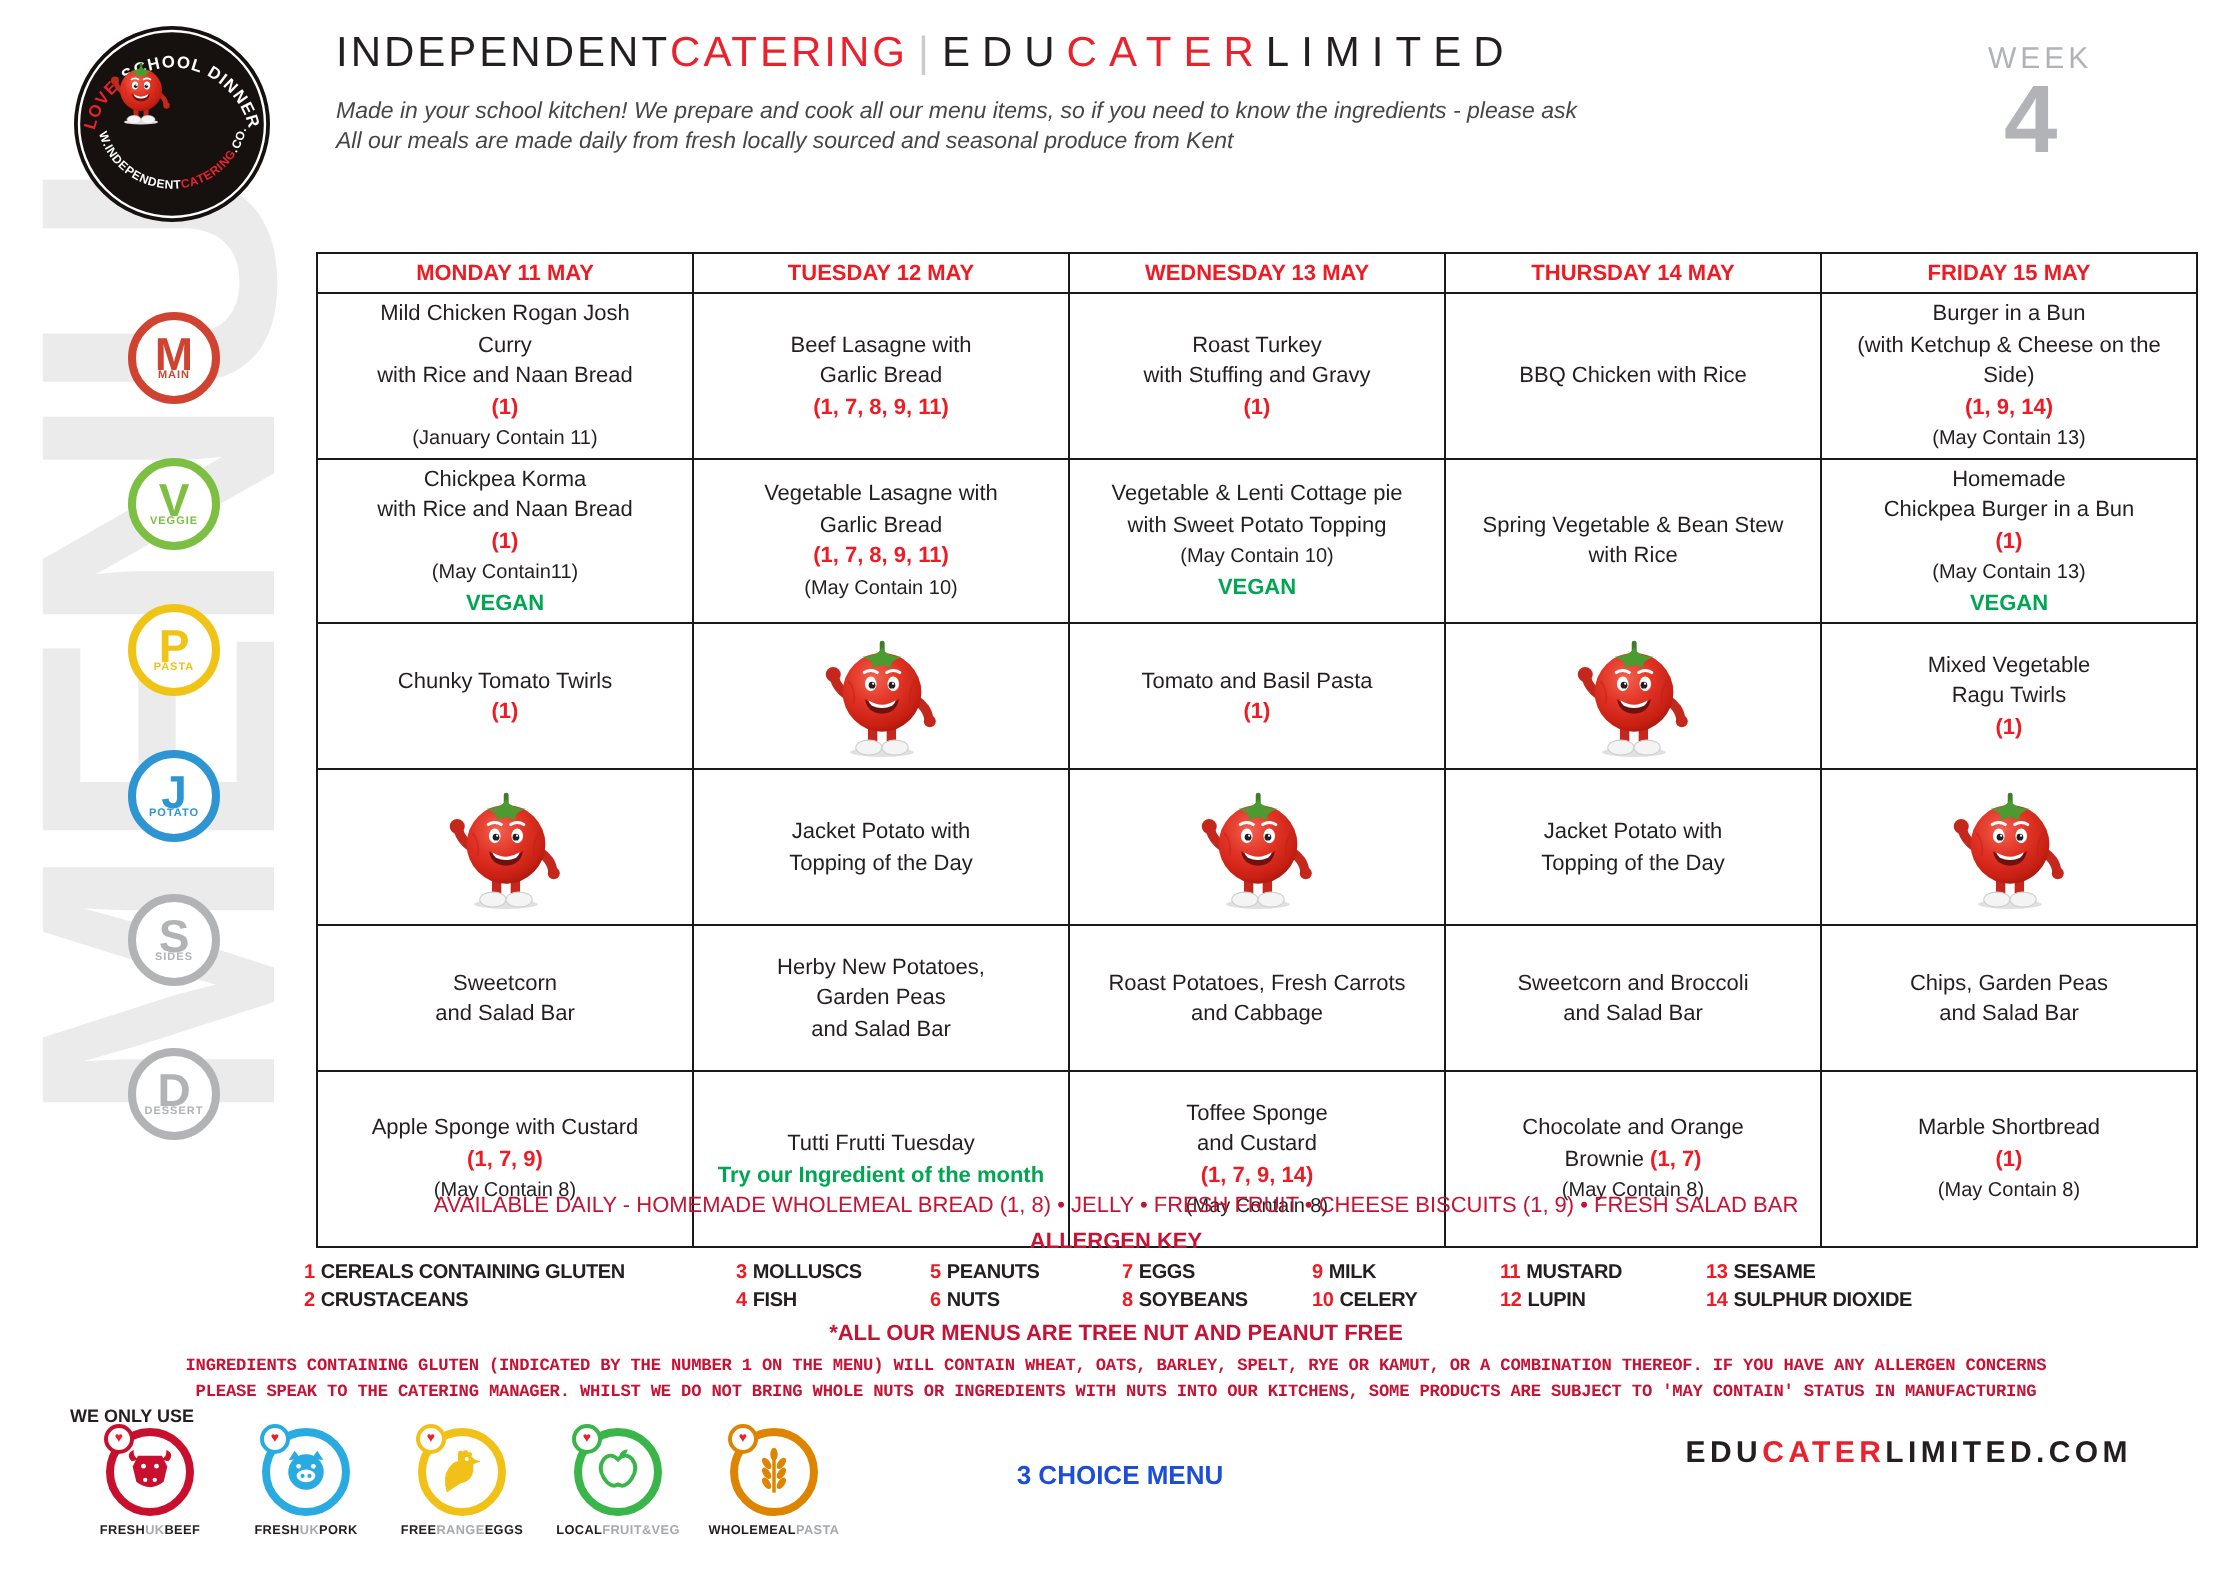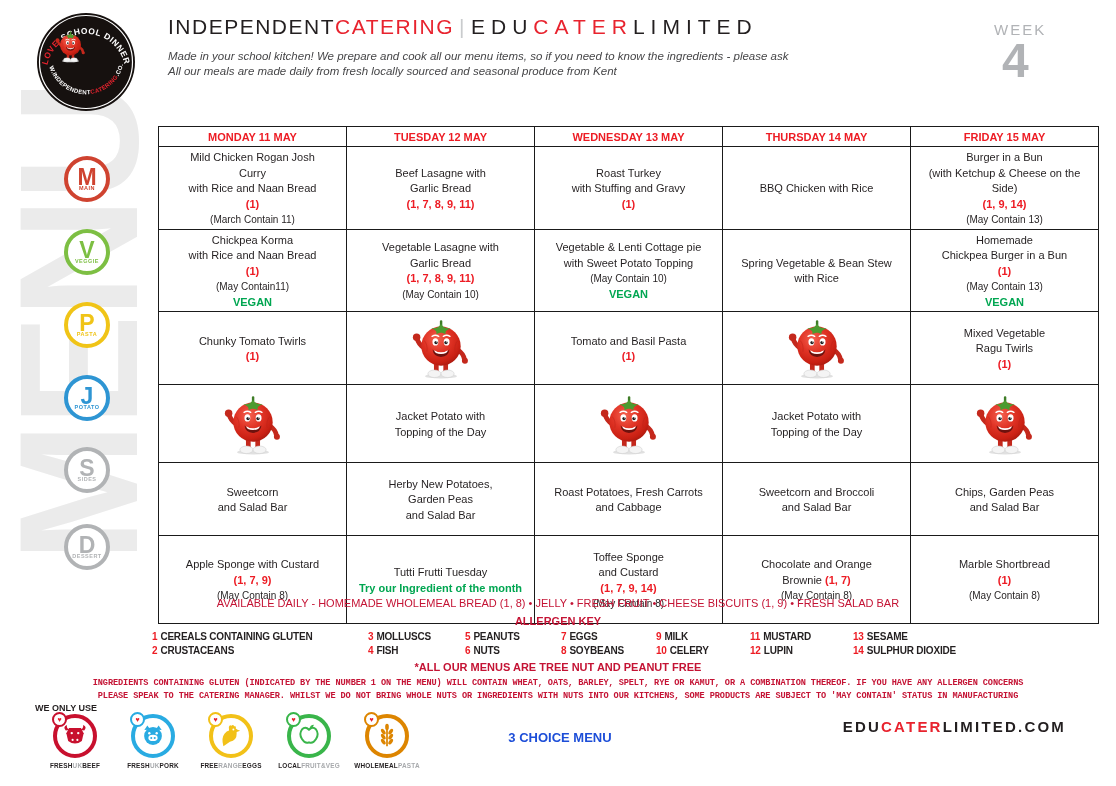--- a/index.html
+++ b/index.html
@@ -236,21 +236,21 @@
           <th>FRIDAY 15 MAY</th>
         </tr>
       </thead>
     <tbody>
         <tr class="row-main">
           <td>
             <div class="cell-line"><span class="ln-n">Mild Chicken Rogan Josh</span></div>
             <div class="cell-line"><span class="ln-n">Curry</span></div>
             <div class="cell-line"><span class="ln-n">with Rice and Naan Bread</span></div>
             <div class="cell-line"><span class="ln-r">(1)</span></div>
-            <div class="cell-line"><span class="ln-m">(March Contain 11)</span></div>
+            <div class="cell-line"><span class="ln-m">(January Contain 11)</span></div>
           </td>
           <td>
             <div class="cell-line"><span class="ln-n">Beef Lasagne with</span></div>
             <div class="cell-line"><span class="ln-n">Garlic Bread</span></div>
             <div class="cell-line"><span class="ln-r">(1, 7, 8, 9, 11)</span></div>
           </td>
           <td>
             <div class="cell-line"><span class="ln-n">Roast Turkey</span></div>
             <div class="cell-line"><span class="ln-n">with Stuffing and Gravy</span></div>
             <div class="cell-line"><span class="ln-r">(1)</span></div>

